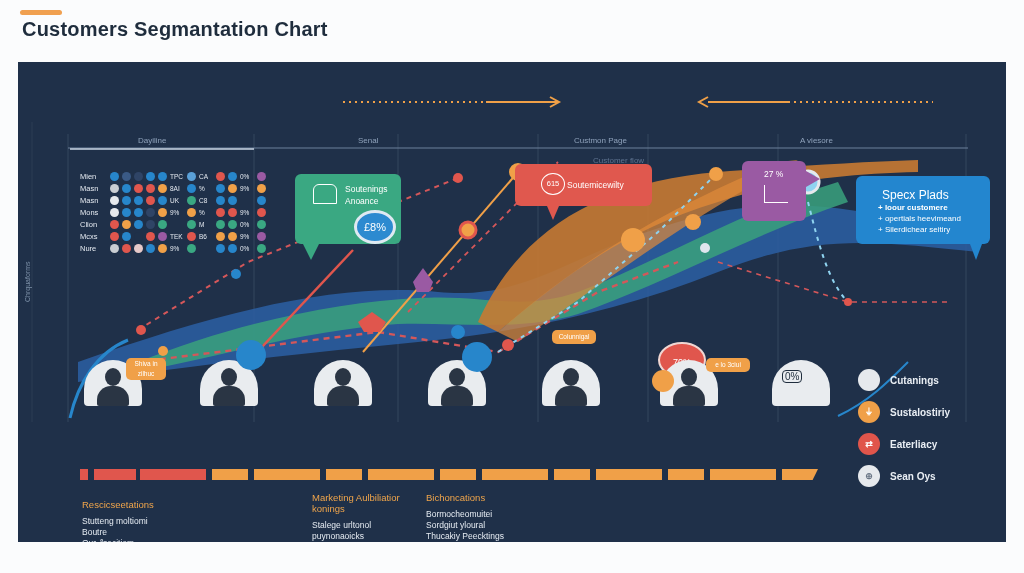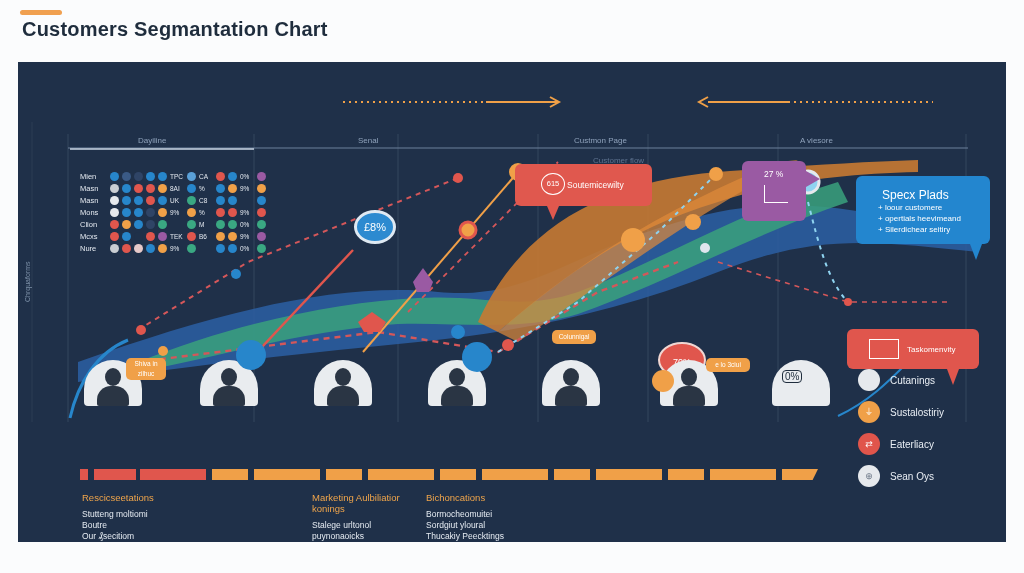--- a/index.html
+++ b/index.html
@@ -34,21 +34,21 @@
     .pct-red { position: absolute; left: 640px; top: 280px; width: 48px; height: 36px; border-radius: 50%; background: #e0564d; color: #fff; font-size: 9px; text-align: center; line-height: 36px; border: 2px solid #f0d6d2; }
     .persona { position: absolute; width: 58px; height: 46px; border-radius: 29px 29px 4px 4px; background: #e9ecef; }
     .persona .head { position: absolute; left: 21px; top: 8px; width: 16px; height: 18px; border-radius: 50%; background: #2a3544; }
     .persona .body { position: absolute; left: 13px; top: 26px; width: 32px; height: 20px; border-radius: 14px 14px 2px 2px; background: #2a3544; }
     .tag { position: absolute; border-radius: 5px; background: #f0a048; color: #fff; font-size: 6.5px; text-align: center; }
     .blue-pin { position: absolute; width: 30px; height: 30px; border-radius: 50%; background: #2786cb; color: #fff; font-size: 9px; text-align: center; line-height: 30px; }
     .seg-bar { position: absolute; top: 407px; height: 11px; }
     .col { position: absolute; top: 430px; color: #e5ebf2; }
     .col .h { font-size: 9.5px; color: #f0a54b; margin-bottom: 6px; line-height: 11px; }
     .col .l { font-size: 8.5px; line-height: 11px; }
-    .legend { position: absolute; left: 858px; top: 368px; }
+    .legend { position: absolute; left: 858px; top: 368px; font-weight: bold; }
     .legend .item { display: flex; align-items: center; height: 32px; }
     .legend .circ { width: 22px; height: 22px; border-radius: 50%; margin-right: 10px; text-align: center; line-height: 22px; font-size: 9px; color: #fff; }
     .legend .lab { font-size: 10px; color: #e9eef4; }
     .flow-label { position: absolute; left: 575px; top: 94px; font-size: 8px; color: #5f7390; }
   </style>
 </head>
 <body>
 
 <div class="accent-bar"></div>
 <div class="page-title">Customers Segmantation Chart</div>
@@ -223,47 +223,48 @@
         <span class="tx">9%</span>
       <span class="dot" style="background:#3aa882"></span>
         <span class="tx"></span>
       <span class="dot" style="background:#2786cb"></span>
         <span class="dot" style="background:#2786cb"></span>
         <span class="tx">0%</span>
         <span class="dot" style="background:#3aa882"></span>
     </div>
   </div>
 
+  <div class="bubble b-green">
+    <span style="position:absolute; left:18px; top:10px; width:24px; height:20px; border:1.3px solid #fff; border-radius:6px 6px 0 0;"></span>
+    <span class="t1">Soutenings</span>
+    <span class="t2">Anoance</span>
+    <span class="tail" style="left:8px; bottom:-16px; border-left:8px solid transparent; border-right:8px solid transparent; border-top:16px solid #3aa882;"></span>
+  </div>
   <div class="pct-chip">£8%</div>
 
   <div class="bubble b-red1">
     <span class="ring">615</span>
     <span class="t">Soutemicewilty</span>
     <span class="tail" style="left:32px; bottom:-14px; border-left:6px solid transparent; border-right:6px solid transparent; border-top:14px solid #e0584e;"></span>
   </div>
 
   <div class="bubble b-purple">
     <span class="t">27 %</span>
     <span style="position:absolute; left:22px; top:24px; width:24px; height:18px; border-left:1.5px solid #fff; border-bottom:1.5px solid #fff;"></span>
     <span class="tail" style="right:-14px; top:10px; border-top:8px solid transparent; border-bottom:8px solid transparent; border-left:14px solid #9a5aa3;"></span>
   </div>
 
   <div class="bubble b-blue">
     <span class="title">Specx Plads</span>
-    <span class="li" style="top:27px;">+ loour customere</span>
+    <span class="li" style="top:27px;font-weight:bold;">+ loour customere</span>
     <span class="li" style="top:38px;">+ opertials heevimeand</span>
     <span class="li" style="top:49px;text-align:center;">+ Silerdichear seitiry</span>
     <span class="tail" style="right:8px; bottom:-16px; border-left:6px solid transparent; border-right:6px solid transparent; border-top:16px solid #2386cf;"></span>
   </div>
 
-  <div class="bubble b-red2">
-    <span style="position:absolute; left:22px; top:10px; width:30px; height:20px; border:1.2px solid #fff;"></span>
-    <span class="t">Taskomenvity</span>
-    <span class="tail" style="right:20px; bottom:-16px; border-left:6px solid transparent; border-right:6px solid transparent; border-top:16px solid #e0564d;"></span>
-  </div>
 
   <div class="pct-red">70%</div>
 
   <div class="persona" style="left:66px; top:298px;">
       <span class="head"></span>
       <span class="body"></span>
     </div>
   <div class="tag" style="left:108px; top:296px; width:40px; height:22px; line-height:10px; padding-top:1px;">Shiva in zilhuc</div>
   <div class="persona" style="left:182px; top:298px;">
       <span class="head"></span>
@@ -302,21 +303,21 @@
   <div class="seg-bar" style="left:308px; width:36px; background:#f0a048;"></div>
   <div class="seg-bar" style="left:350px; width:66px; background:#f0a048;"></div>
   <div class="seg-bar" style="left:422px; width:36px; background:#f0a048;"></div>
   <div class="seg-bar" style="left:464px; width:66px; background:#f0a048;"></div>
   <div class="seg-bar" style="left:536px; width:36px; background:#f0a048;"></div>
   <div class="seg-bar" style="left:578px; width:66px; background:#f0a048;"></div>
   <div class="seg-bar" style="left:650px; width:36px; background:#f0a048;"></div>
   <div class="seg-bar" style="left:692px; width:66px; background:#f0a048;"></div>
   <div class="seg-bar" style="left:764px; width:36px; background:#f0a048; clip-path:polygon(0 0,100% 0,85% 100%,0 100%);"></div>
 
-  <div class="col" style="left:64px; width:110px;">
+  <div class="col" style="left:64px; width:110px;margin-top:7px;">
     <div class="h">Rescicseetations</div>
     <div class="l">Stuttеng moltiomi</div>
     <div class="l">Boutre</div>
     <div class="l">Our ₰secitiom</div>
 
   </div>
   <div class="col" style="left:294px; width:100px;">
     <div class="h">Marketing Aulbiliatior konings</div>
     <div class="l">Stalege urltonol</div>
     <div class="l">puynonaoicks</div>

